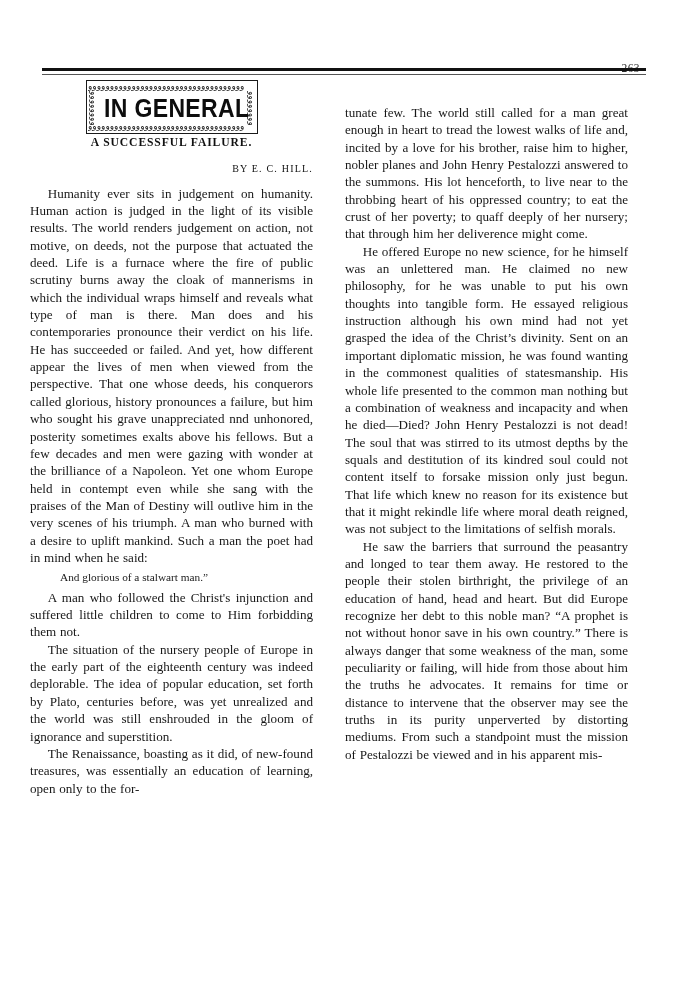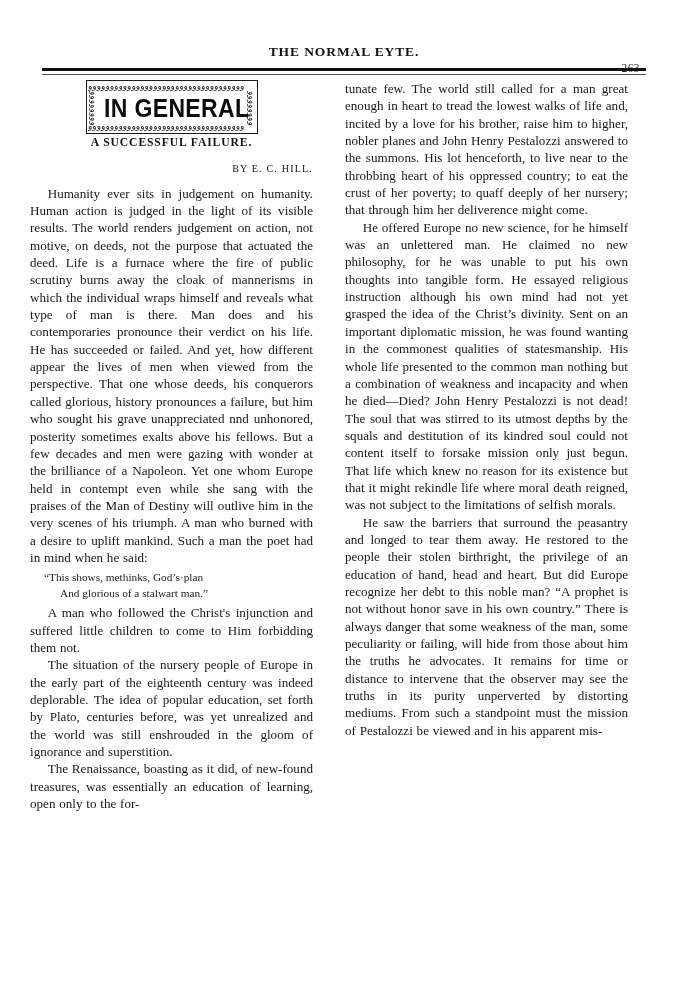--- a/index.html
+++ b/index.html
@@ -85,20 +85,21 @@
 
   .col p {
     margin: 0;
     text-indent: 1.35em;
     -webkit-hyphens: none;
     hyphens: none;
     word-spacing: 0.04em;
   }
   .col p.cont {
     text-indent: 0;
+    margin-top: 24px;
   }
 
   
   .masthead {
     position: relative;
     width: 172px;
     margin: 0 auto 0 56px;
     height: 44px;
     box-sizing: border-box;
     margin-bottom: 10px;
@@ -194,21 +195,20 @@
   .verse .vline.indent {
     padding-left: 30px;
   }
 </style>
 </head>
 <body>
 
 <div class="page">
 
   <div class="runhead">
-    <div class="runhead-title">THE NORMAL EYTE.</div>
     <div class="runhead-folio">263</div>
   </div>
 
   <div class="rule-thick"></div>
   <div class="rule-thin"></div>
 
   <div class="col col-left">
 
     <div class="masthead">
       <div class="masthead-inner">
@@ -219,21 +219,20 @@
         <div class="masthead-label">IN GENERAL</div>
       </div>
     </div>
 
     <div class="article-title">A SUCCESSFUL FAILURE.</div>
     <div class="byline">BY E. C. HILL.</div>
 
     <p>Humanity ever sits in judgement on humanity. Human action is judged in the light of its visible results. The world renders judgement on action, not motive, on deeds, not the purpose that actuated the deed. Life is a furnace where the fire of public scrutiny burns away the cloak of mannerisms in which the individual wraps himself and reveals what type of man is there. Man does and his contemporaries pronounce their verdict on his life. He has succeeded or failed. And yet, how different appear the lives of men when viewed from the perspective. That one whose deeds, his conquerors called glorious, history pronounces a failure, but him who sought his grave unappreciated nnd unhonored, posterity sometimes exalts above his fellows. But a few decades and men were gazing with wonder at the brilliance of a Napoleon. Yet one whom Europe held in contempt even while she sang with the praises of the Man of Destiny will outlive him in the very scenes of his triumph. A man who burned with a desire to uplift mankind. Such a man the poet had in mind when he said:</p>
 
     <div class="verse">
-      <span class="vline">“This shows, methinks, God’s·plan</span>
       <span class="vline indent">And glorious of a stalwart man.”</span>
     </div>
 
     <p>A man who followed the Christ's injunction and suffered little children to come to Him forbidding them not.</p>
     <p>The situation of the nursery people of Europe in the early part of the eighteenth century was indeed deplorable. The idea of popular education, set forth by Plato, centuries before, was yet unrealized and the world was still enshrouded in the gloom of ignorance and superstition.</p>
     <p>The Renaissance, boasting as it did, of new-found treasures, was essentially an education of learning, open only to the for-</p>
   </div>
 
   <div class="col col-right">
     <p class="cont">tunate few. The world still called for a man great enough in heart to tread the lowest walks of life and, incited by a love for his brother, raise him to higher, nobler planes and John Henry Pestalozzi answered to the summons. His lot henceforth, to live near to the throbbing heart of his oppressed country; to eat the crust of her poverty; to quaff deeply of her nursery; that through him her deliverence might come.</p>

